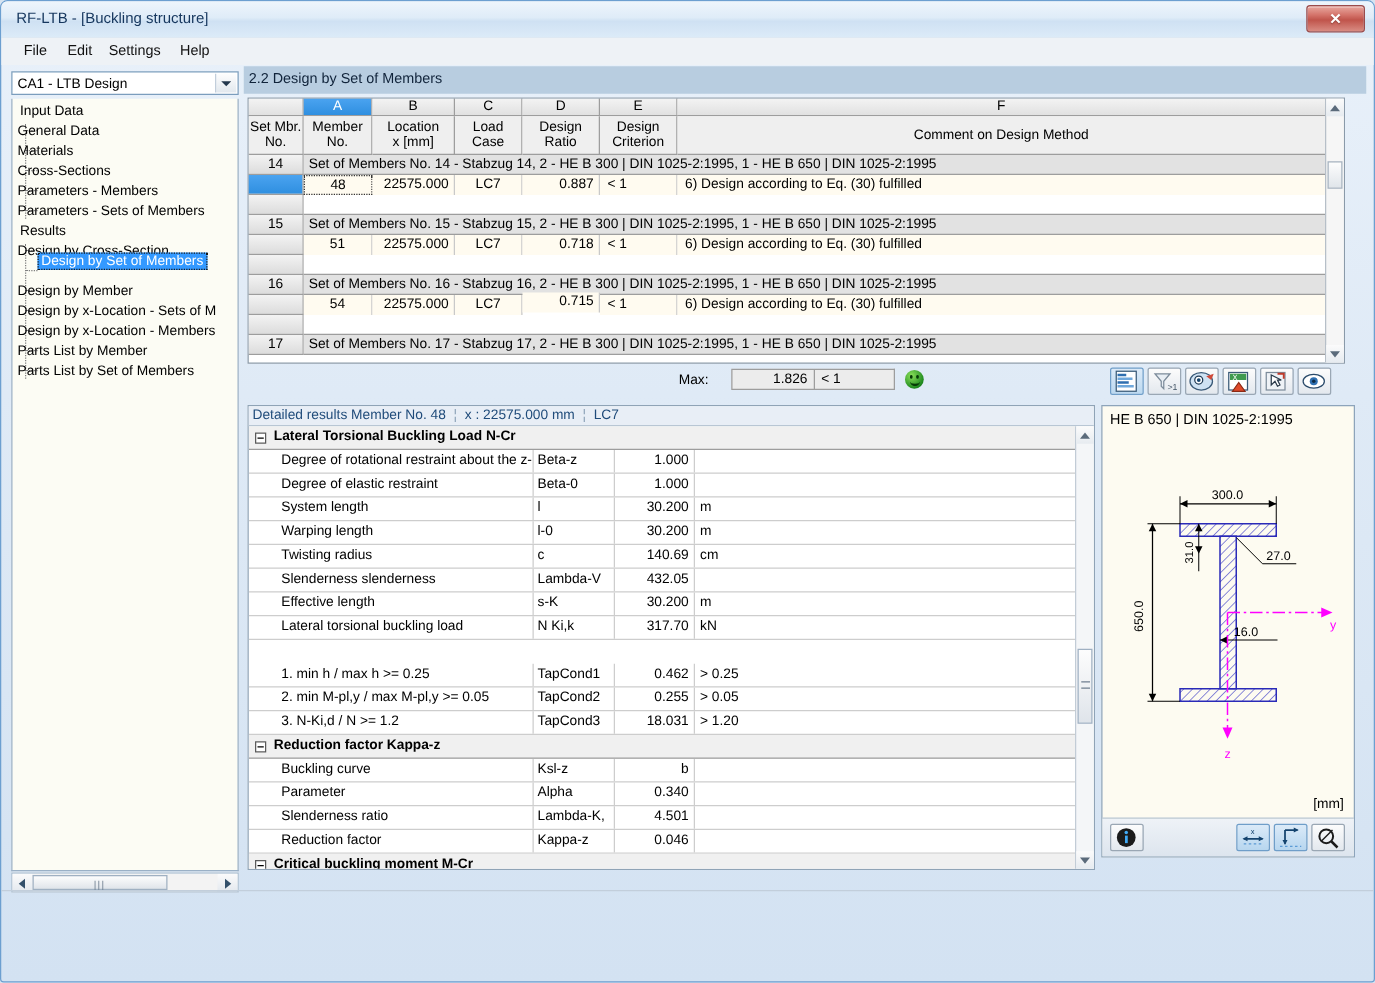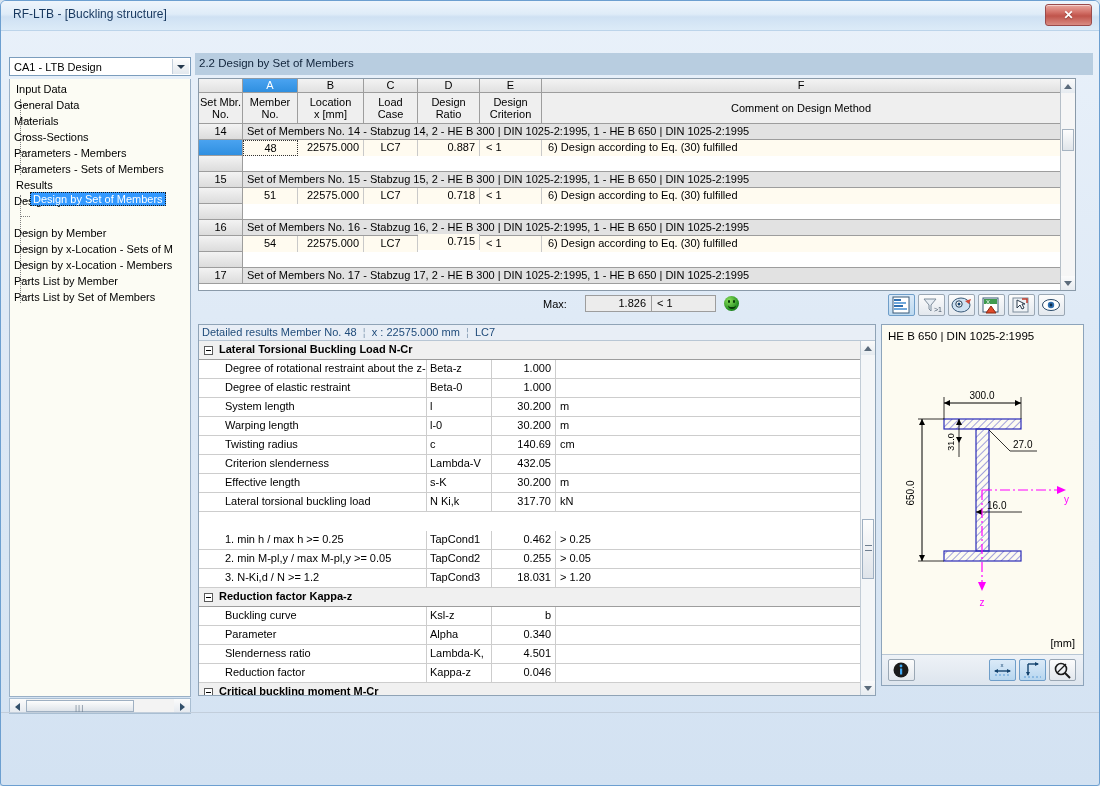--- a/index.html
+++ b/index.html
@@ -255,20 +255,26 @@
 
 <div class="win">
 
   <div class="titlebar">
     <div class="title-text">RF-LTB - [Buckling structure]</div>
     <div class="closebtn">
       <div class="x">✕</div>
     </div>
   </div>
 
+  <div class="menubar">
+    <div class="menu-item" style="left:12px">File</div>
+    <div class="menu-item" style="left:47px">Edit</div>
+    <div class="menu-item" style="left:80px">Settings</div>
+    <div class="menu-item" style="left:137px">Help</div>
+  </div>
 
   <div class="bodyarea">
 
     <div class="combo">
       <div class="val">CA1 - LTB Design</div>
       <div class="arrowbox">
           <div class="arrow"></div>
         </div>
     </div>
 
@@ -286,21 +292,21 @@
       <div class="tchild" style="top:52px">Cross-Sections</div>
       <div class="tdash" style="top:73px"></div>
       <div class="tchild" style="top:68px">Parameters - Members</div>
       <div class="tdash" style="top:89px"></div>
       <div class="tchild" style="top:84px">Parameters - Sets of Members</div>
 
       <div class="tnode" style="top:100px">Results</div>
       <div class="tdash" style="top:121px"></div>
       <div class="tchild" style="top:116px">Design by Cross-Section</div>
       <div class="tdash" style="top:137px"></div>
-      <div class="tsel" style="top:113px">Design by Set of Members</div>
+      <div class="tsel" style="top:123px">Design by Set of Members</div>
       <div class="tdash" style="top:153px"></div>
       <div class="tchild" style="top:148px">Design by Member</div>
       <div class="tdash" style="top:169px"></div>
       <div class="tchild" style="top:164px">Design by x-Location - Sets of M</div>
       <div class="tdash" style="top:185px"></div>
       <div class="tchild" style="top:180px">Design by x-Location - Members</div>
       <div class="tdash" style="top:201px"></div>
       <div class="tchild" style="top:196px">Parts List by Member</div>
       <div class="tdash" style="top:217px"></div>
       <div class="tchild" style="top:212px">Parts List by Set of Members</div>
@@ -515,21 +521,21 @@
             <div class="val">30.200</div>
             <div class="unit">m</div>
           </div>
           <div class="drow" style="top:95px">
             <div class="label">Twisting radius</div>
             <div class="sym">c</div>
             <div class="val">140.69</div>
             <div class="unit">cm</div>
           </div>
           <div class="drow" style="top:114px">
-            <div class="label">Criterion slenderness</div>
+            <div class="label">Slenderness slenderness</div>
             <div class="sym">Lambda-V</div>
             <div class="val">432.05</div>
             <div class="unit"></div>
           </div>
           <div class="drow" style="top:133px">
             <div class="label">Effective length</div>
             <div class="sym">s-K</div>
             <div class="val">30.200</div>
             <div class="unit">m</div>
           </div>

